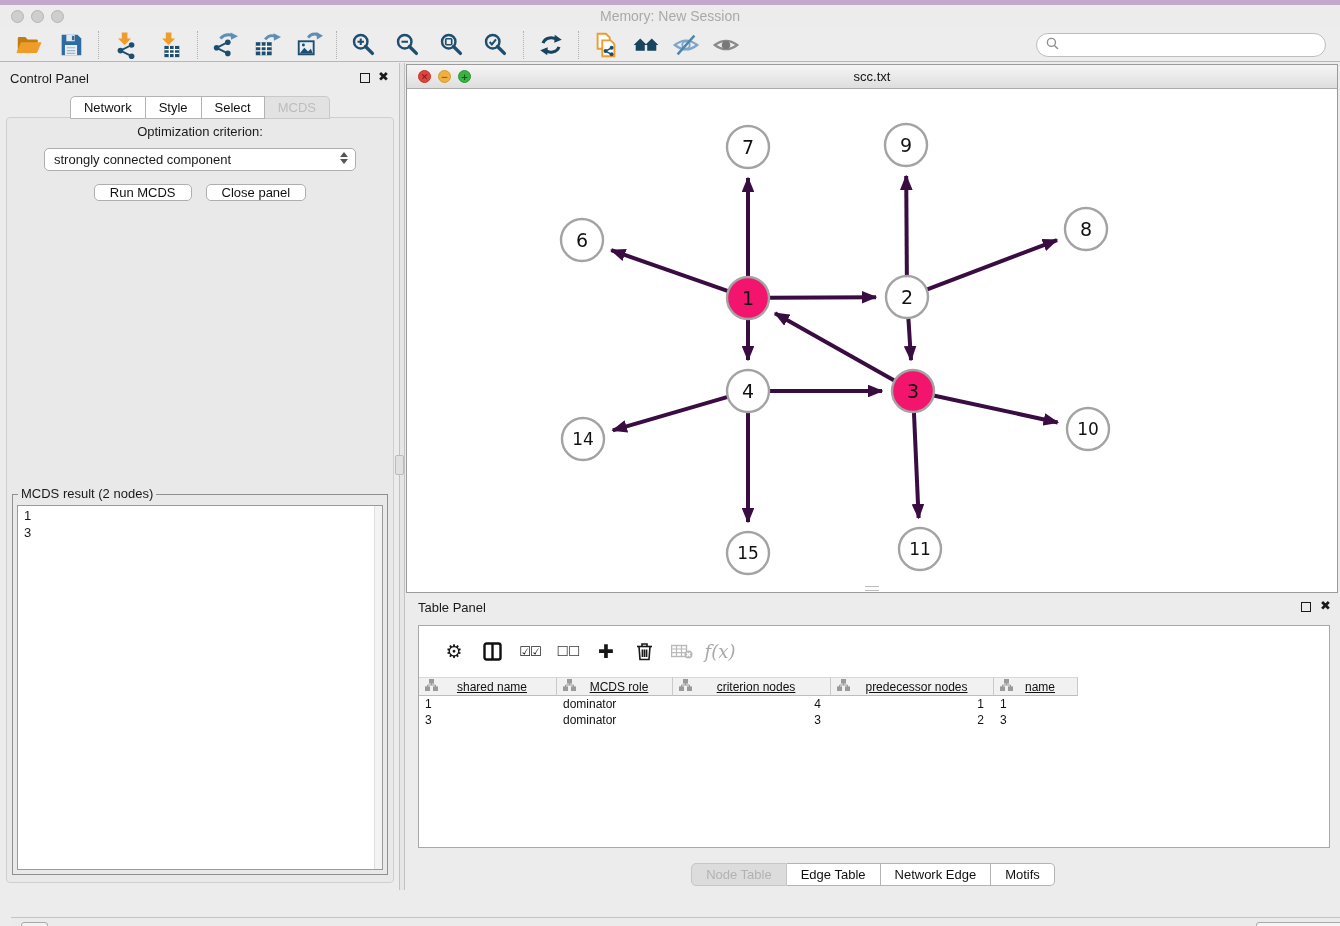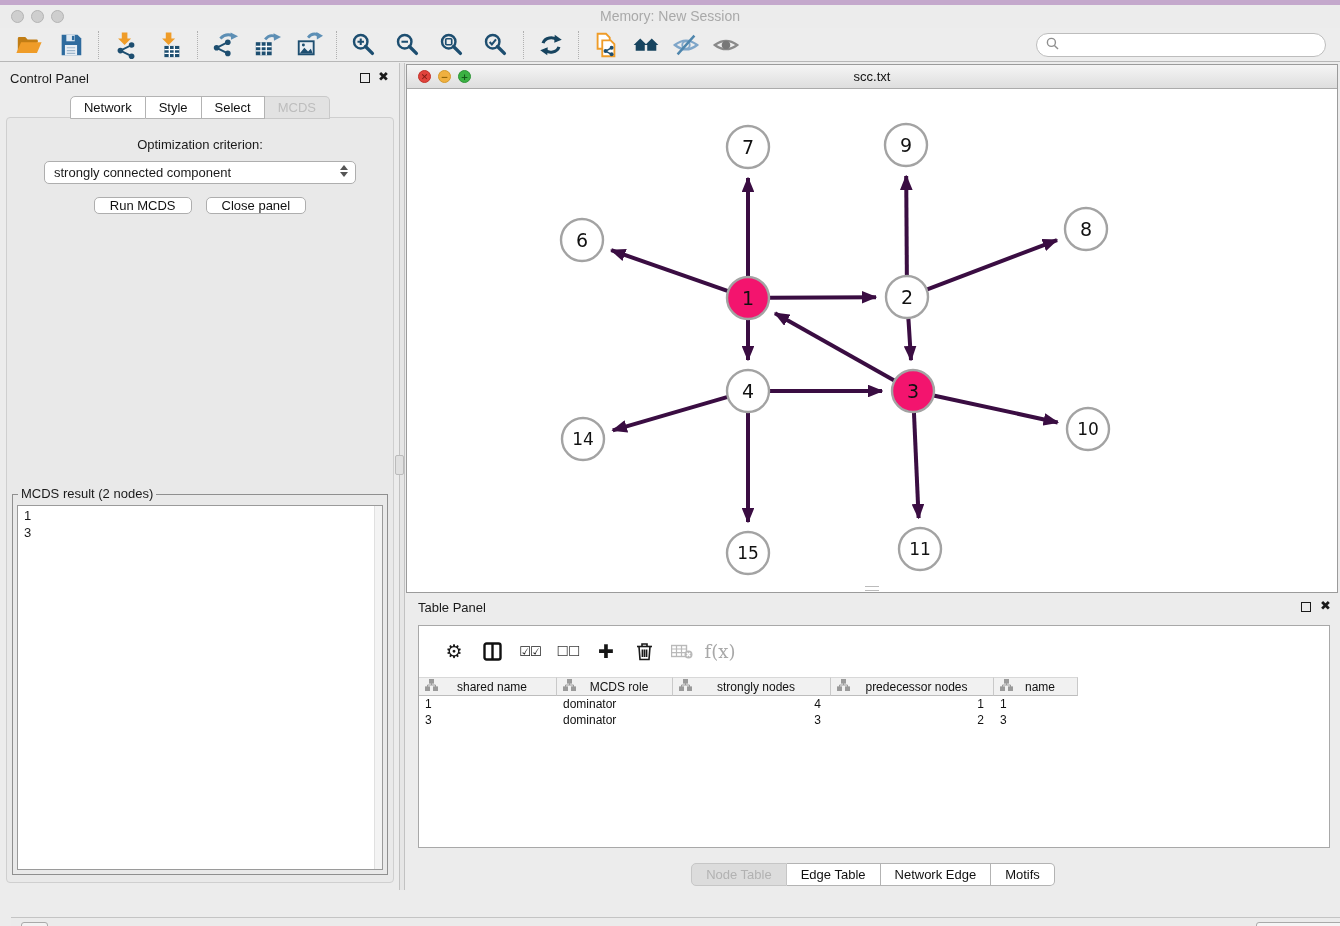--- a/index.html
+++ b/index.html
@@ -26,21 +26,21 @@
   .panel-title{position:absolute;left:10px;top:5px;font-size:13px;color:#1a1a1a;}
   .float-btn{position:absolute;top:7px;width:10px;height:10px;border:1.6px solid #1a1a1a;background:transparent;}
   .close-btn{position:absolute;top:3px;font-size:13px;font-weight:bold;color:#1a1a1a;}
   .cp-tabs{position:absolute;left:0;top:96px;width:400px;display:flex;justify-content:center;z-index:3;}
   .tab{border:1px solid #b3b3b3;border-left:none;background:#fff;padding:3px 13px;font-size:13px;color:#111;}
   .tab:first-child{border-left:1px solid #b3b3b3;border-radius:5px 0 0 0;}
   .tab:last-child{border-radius:0 5px 0 0;}
   .tab.selected{background:#e2e2e2;color:#bdbdbd;border-color:#c9c9c9;}
   .cp-body{position:absolute;left:6px;top:117px;width:388px;height:766px;background:#e9e9e9;
            border:1px solid #cfcfcf;border-radius:4px;}
-  .opt-label{margin-top:19px;text-align:center;font-size:13px;}
+  .opt-label{margin-top:6px;text-align:center;font-size:13px;}
   .crit-select{position:relative;margin:9px auto 0;width:312px;height:23px;background:#fff;
                border:1px solid #aeaeae;border-radius:5px;display:flex;align-items:center;padding-left:9px;}
   .crit-stepper{position:absolute;right:7px;top:3px;display:flex;flex-direction:column;gap:2px;}
   .crit-stepper i{width:0;height:0;border-left:4px solid transparent;border-right:4px solid transparent;display:block;}
   .crit-stepper .up{border-bottom:5px solid #555;}
   .crit-stepper .dn{border-top:5px solid #555;}
   .btn-row{margin-top:13px;display:flex;justify-content:center;gap:14px;}
   .btn{background:#fff;border:1px solid #aeaeae;border-radius:5px;padding:0 15px;font-size:13px;color:#111;}
   .result-group{position:absolute;left:5px;right:5px;top:376px;bottom:7px;border:1px solid #8f8f8f;}
   .result-legend{position:absolute;top:-9px;left:5px;background:#e9e9e9;padding:0 3px;font-size:13px;}
@@ -58,24 +58,24 @@
          text-align:center;}
   .net-title{position:absolute;left:0;right:0;top:4px;text-align:center;font-size:13px;color:#111;}
   .net-canvas{position:absolute;left:0;top:24px;right:0;bottom:0;background:#fff;}
   .net-grip{position:absolute;left:458px;bottom:1px;width:14px;height:5px;border-top:1px solid #bbb;border-bottom:1px solid #bbb;}
   
   .tp{position:absolute;left:406px;top:595px;width:934px;height:296px;}
   .tp-container{position:absolute;left:12px;top:30px;width:912px;height:223px;background:#fff;border:1px solid #a8a8a8;}
   .tp-toolbar{position:absolute;left:0;top:0;right:0;height:50px;display:flex;align-items:center;padding-left:16px;gap:0;}
   .tpi{width:38px;height:30px;display:flex;align-items:center;justify-content:center;flex:0 0 auto;}
   .glyph{font-family:"DejaVu Sans",sans-serif;color:#161616;}
-  .fx{font-family:"DejaVu Serif",serif;font-size:18px;color:#a8a8a8;}
+  .fx{font-family:"DejaVu Serif",serif;font-style:italic;font-size:18px;color:#a8a8a8;}
   .thead{position:absolute;left:0;top:51px;height:19px;display:flex;}
   .th{background:#f1f1f1;border-right:1px solid #c9c9c9;border-top:1px solid #d8d8d8;border-bottom:1px solid #bdbdbd;
-      display:flex;align-items:center;font-size:12px;color:#111;padding-left:6px;}
+      display:flex;align-items:center;font-size:12px;color:#111;padding-left:6px;text-decoration:underline;}
   .th .thlab{flex:1;text-align:center;padding-right:10px;}
   .tbody{position:absolute;left:0;top:70px;right:0;}
   .tr{display:flex;height:16px;}
   .td{font-size:12px;line-height:16px;color:#111;overflow:hidden;}
   .td.l{text-align:left;padding-left:6px;}
   .td.r{text-align:right;padding-right:10px;}
   .tp-tabs{position:absolute;left:0;right:0;top:268px;display:flex;justify-content:center;}
   .btab{border:1px solid #b3b3b3;border-left:none;background:#fff;padding:3px 14px;font-size:13px;color:#111;text-align:right;}
   .btab:first-child{border-left:1px solid #b3b3b3;border-radius:5px 0 0 5px;}
   .btab:last-child{border-radius:0 5px 5px 0;}
@@ -411,21 +411,21 @@
           </div>
           <div class="th" style="width: 158px;">
             <span><svg width="13" height="12" viewBox="0 0 13 12">
                 <g fill="none" stroke="#9a9a9a">
                   <rect x="4.5" y="0.5" width="4" height="3.6" fill="#9a9a9a"></rect>
                   <rect x="0.5" y="7.9" width="4" height="3.6" fill="#9a9a9a"></rect>
                   <rect x="8.5" y="7.9" width="4" height="3.6" fill="#9a9a9a"></rect>
                   <path d="M6.5 4.1 V6 M2.5 7.9 V6 H10.5 V7.9 M10.5 6 V7.9"></path>
                 </g>
               </svg></span>
-            <span class="thlab">strongly nodes</span>
+            <span class="thlab">criterion nodes</span>
           </div>
           <div class="th" style="width: 163px;">
             <span><svg width="13" height="12" viewBox="0 0 13 12">
                 <g fill="none" stroke="#9a9a9a">
                   <rect x="4.5" y="0.5" width="4" height="3.6" fill="#9a9a9a"></rect>
                   <rect x="0.5" y="7.9" width="4" height="3.6" fill="#9a9a9a"></rect>
                   <rect x="8.5" y="7.9" width="4" height="3.6" fill="#9a9a9a"></rect>
                   <path d="M6.5 4.1 V6 M2.5 7.9 V6 H10.5 V7.9 M10.5 6 V7.9"></path>
                 </g>
               </svg></span>

